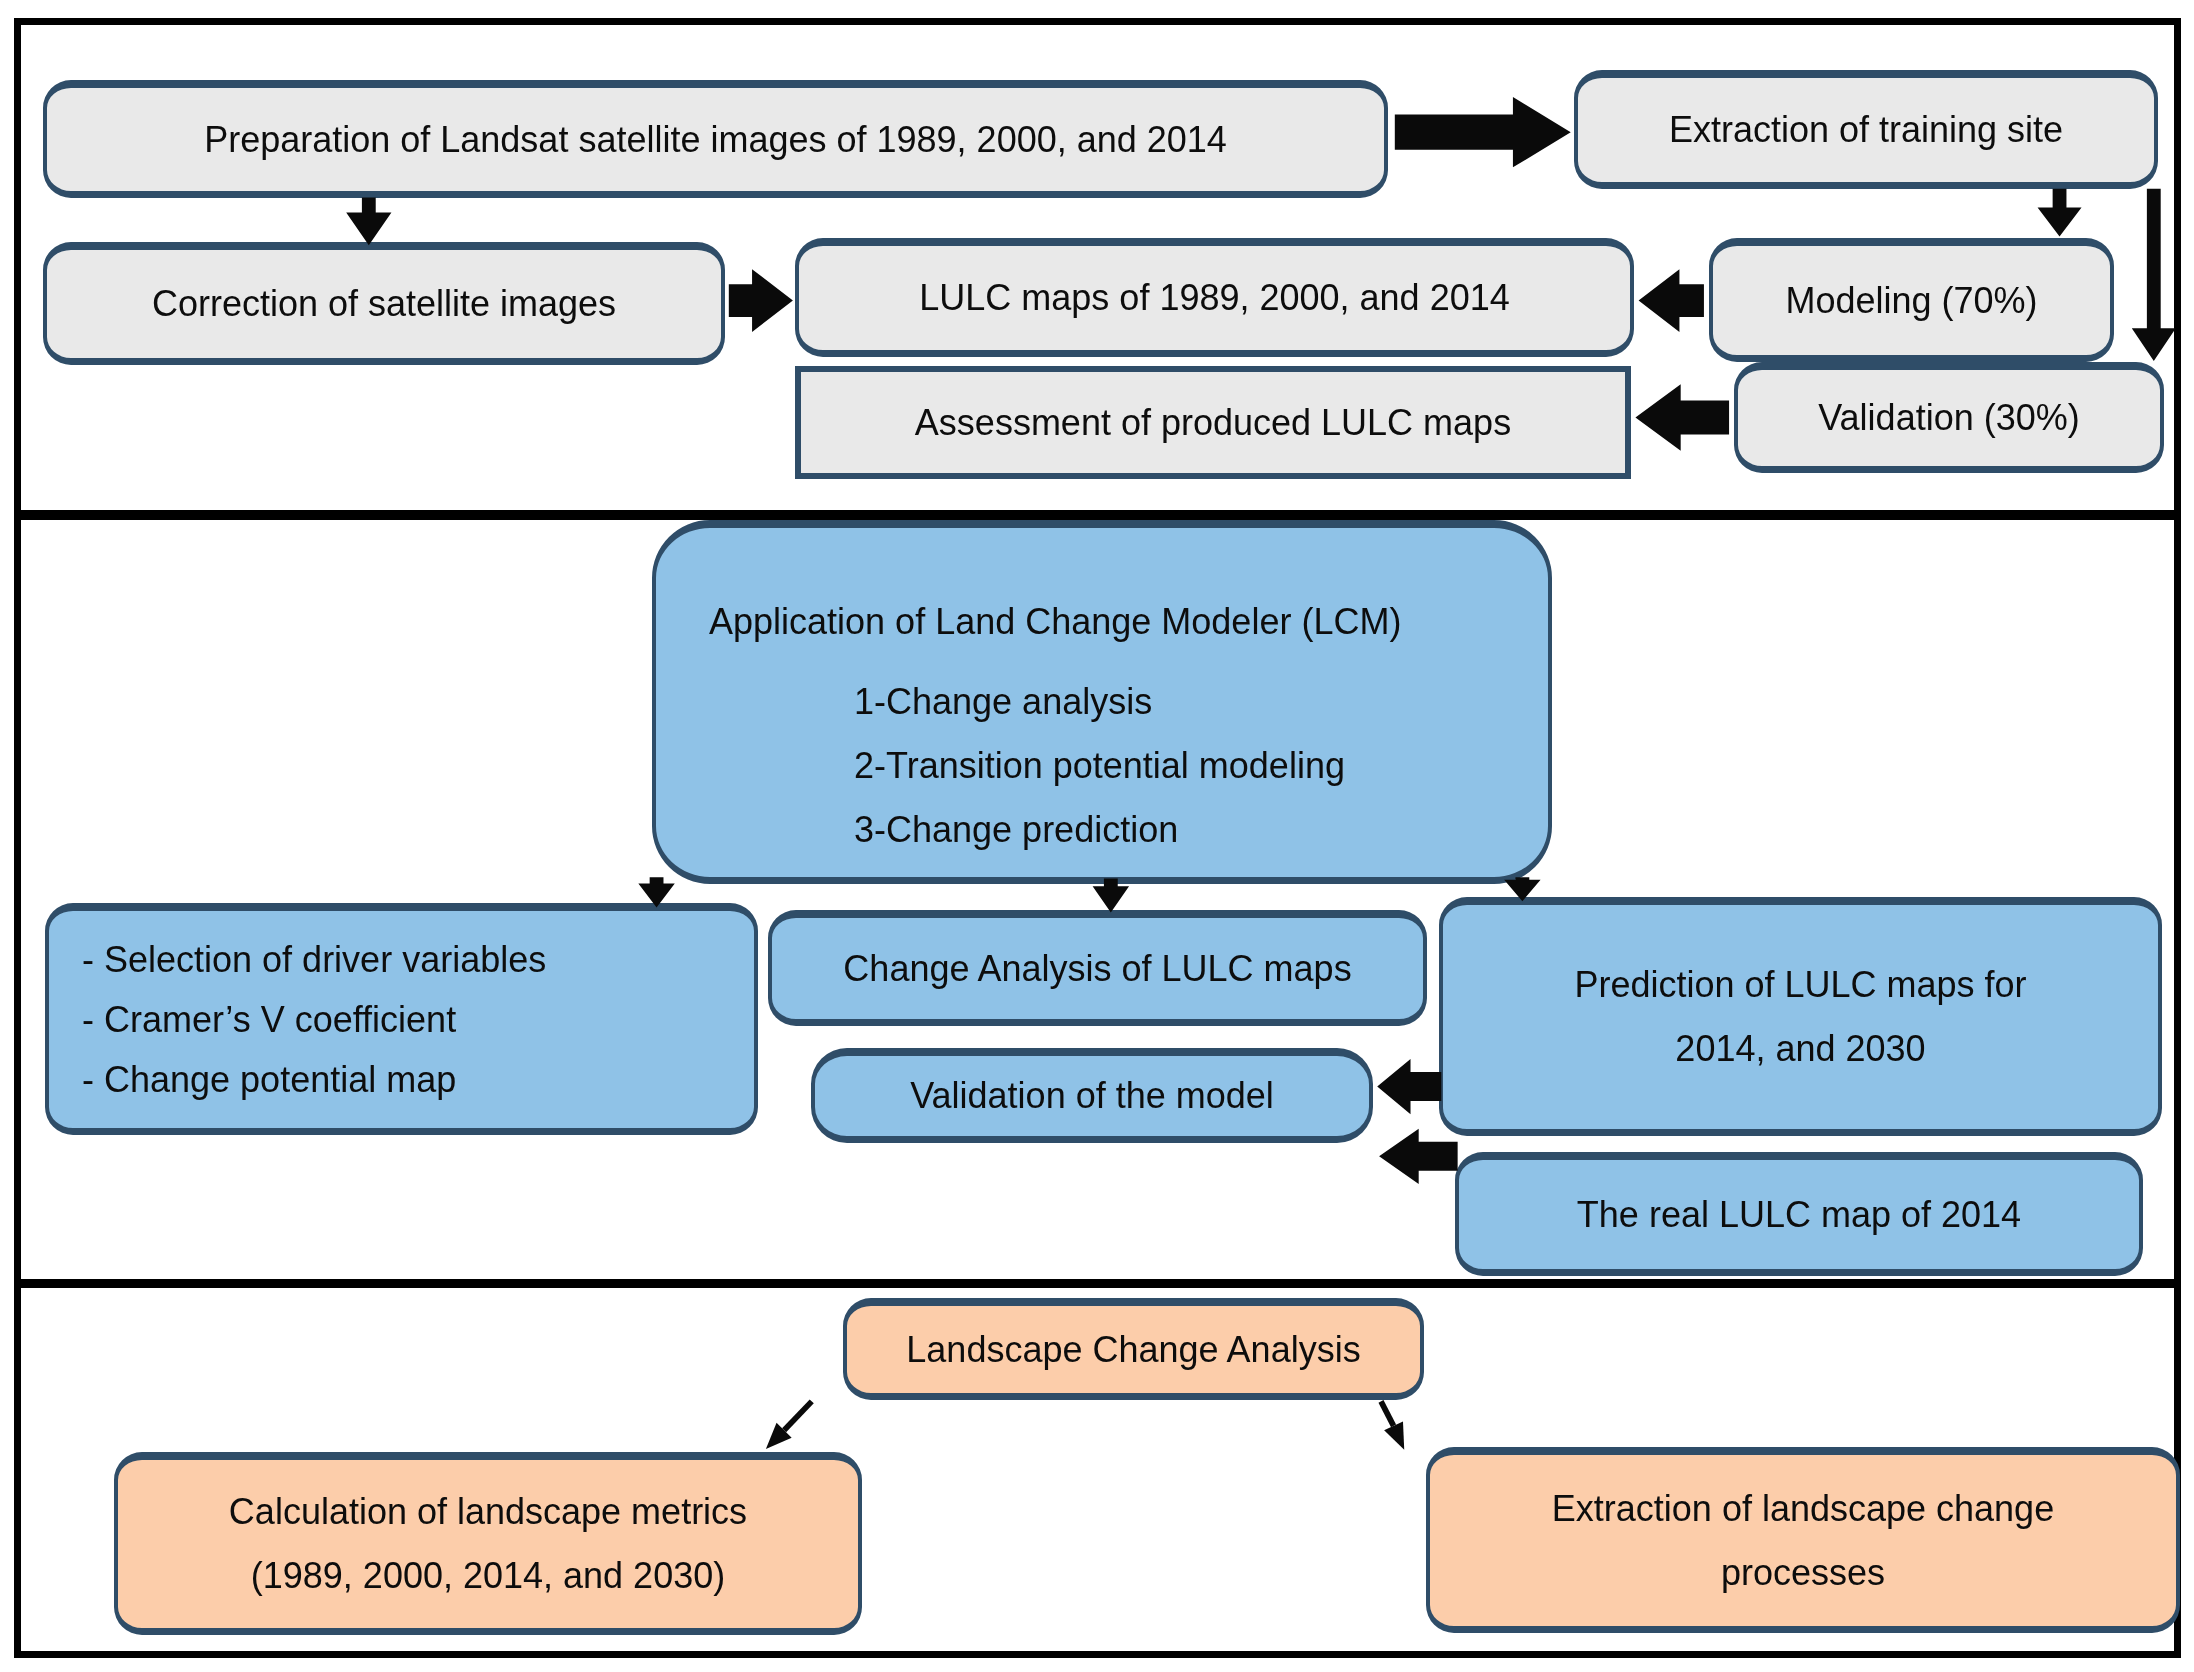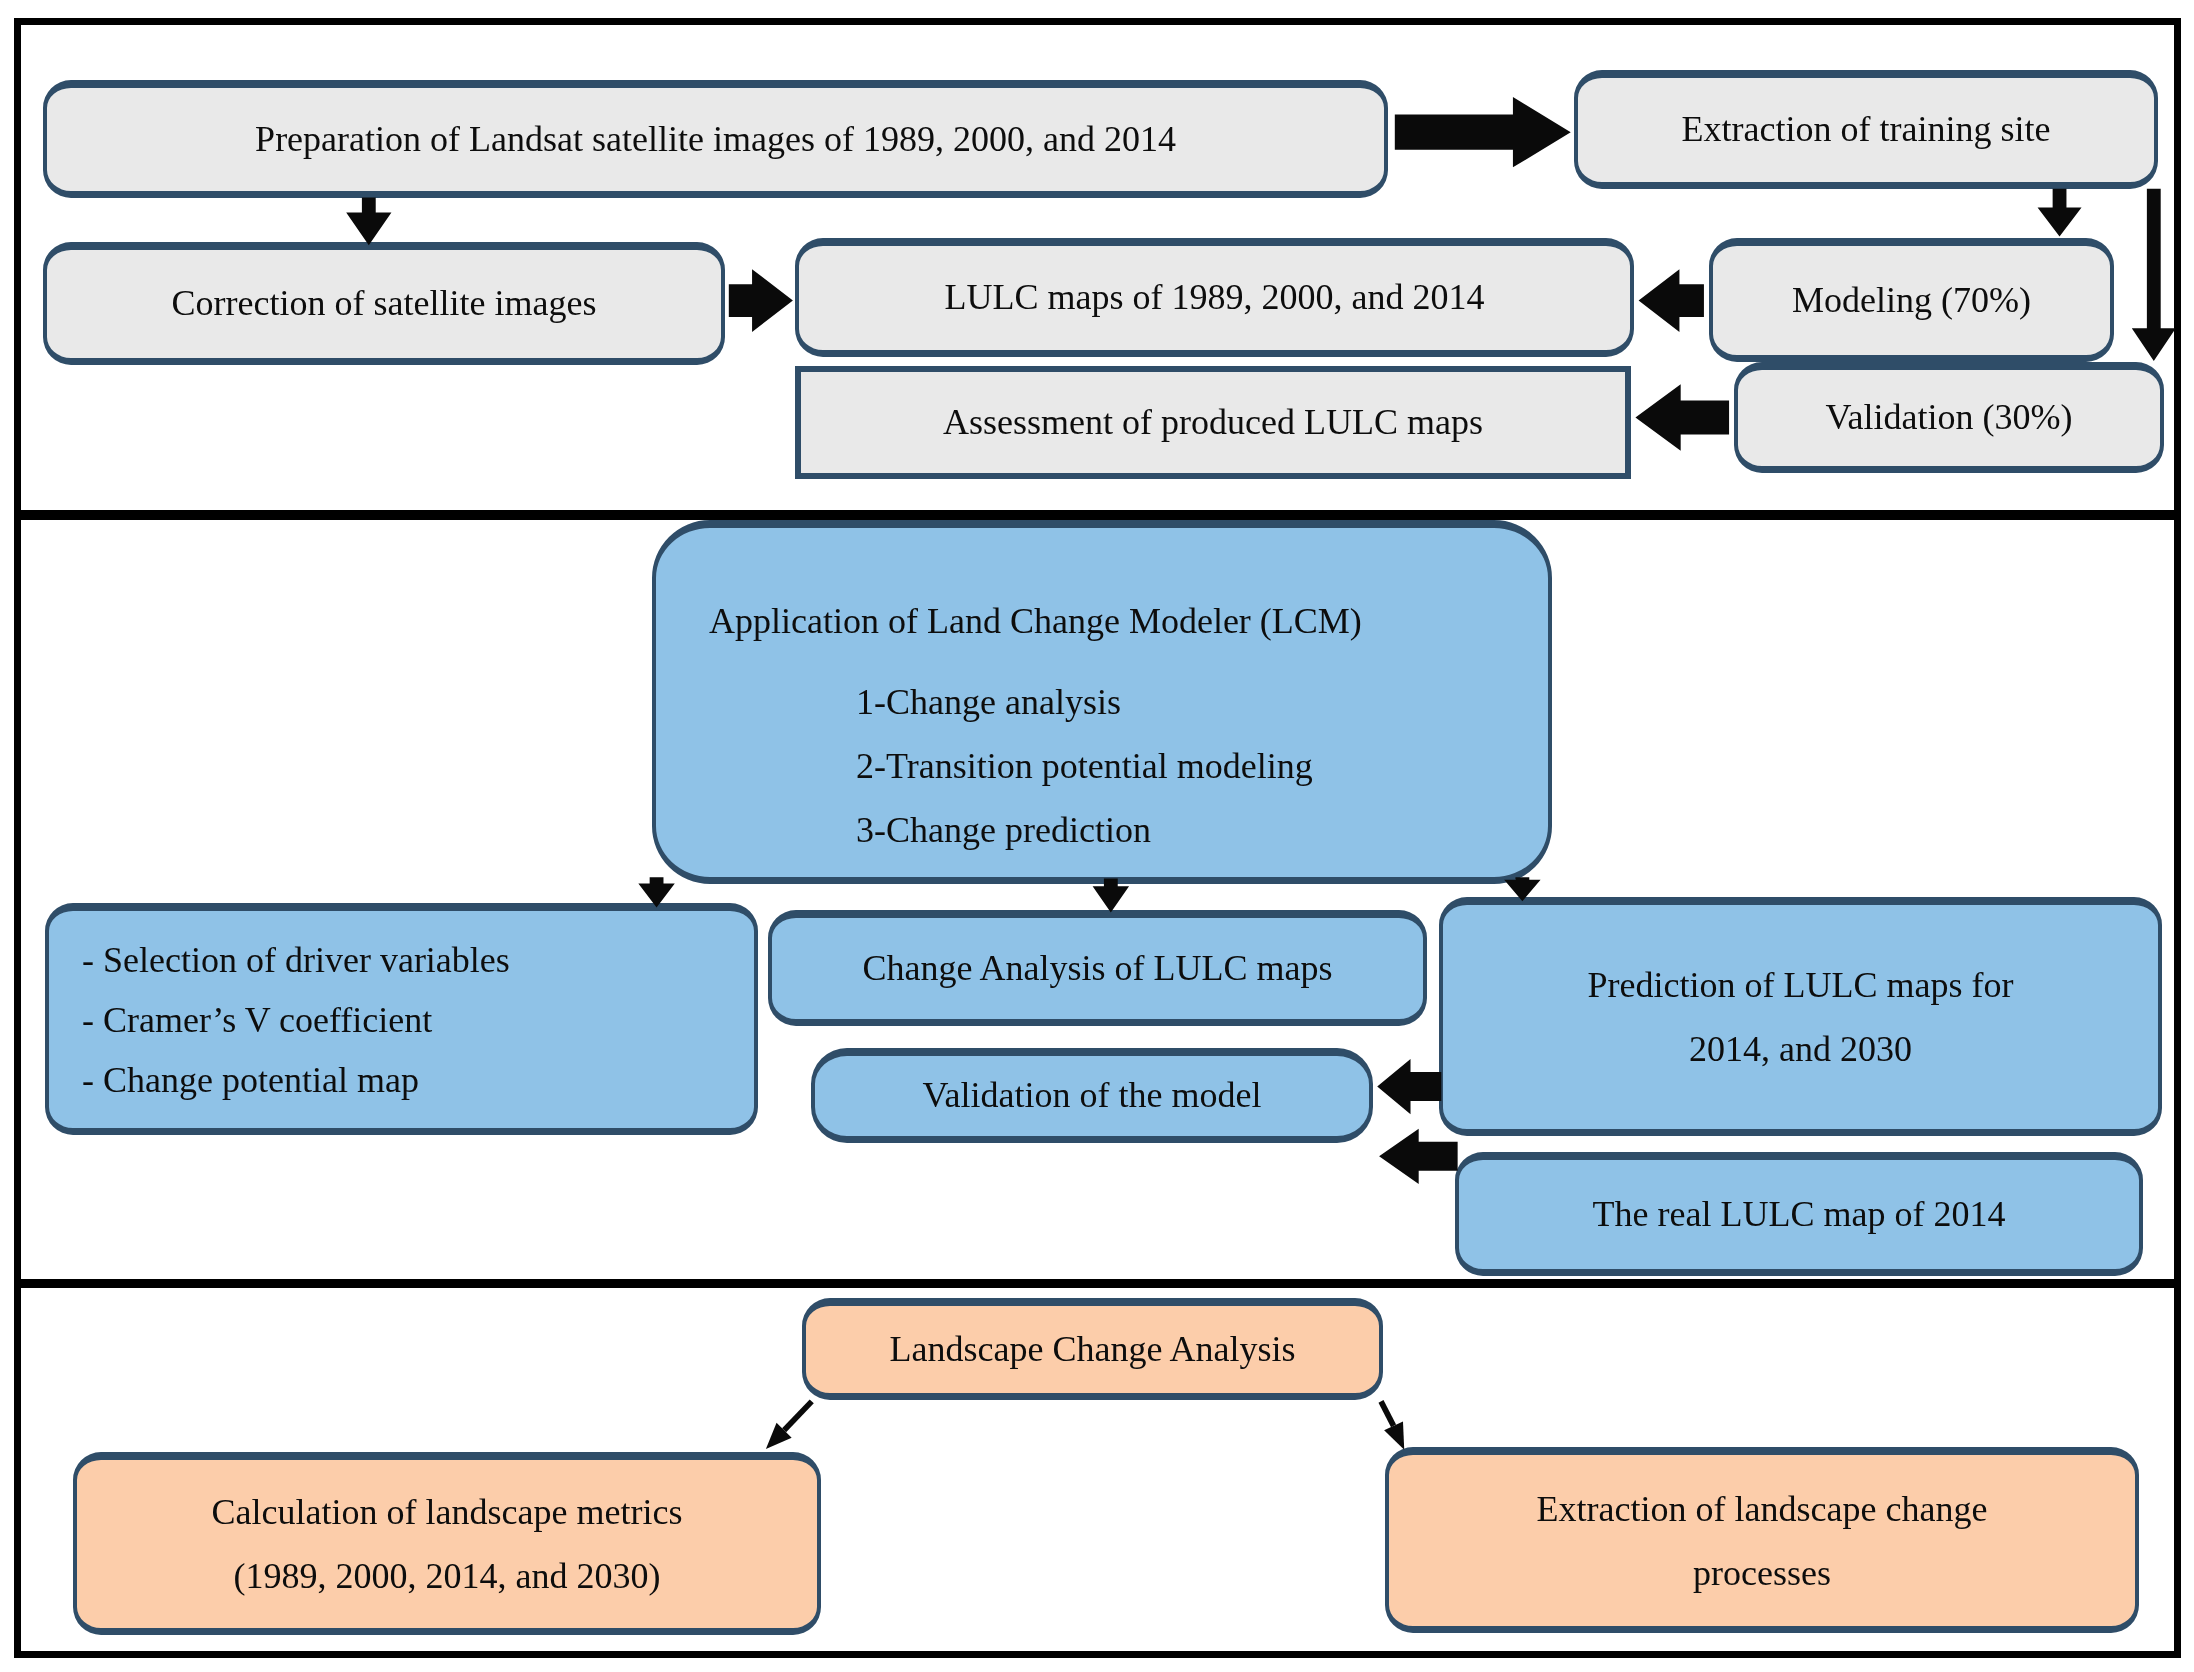--- a/index.html
+++ b/index.html
@@ -2,21 +2,21 @@
 <html style="--gray-fill: #e9e9e9; --blue-fill: #8fc2e7; --peach-fill: #fccdaa; --box-border: #2f4d68; --arrow: #0a0a0a; --frame: #000000;font-size:10px"><head>
 <meta charset="utf-8">
 <style>
   :root {
     --gray-fill:#e9e9e9; --blue-fill:#8fc2e7; --peach-fill:#fccdaa;
     --box-border:#2f4d68; --arrow:#0a0a0a; --frame:#000000;
   }
   html,body { margin:0; padding:0; background:#ffffff; }
   #canvas {
     position:relative; width:2194px; height:1673px; background:#ffffff;
-    font-family:Liberation Serif, serif; color:#0d0d0d;
+    font-family:Liberation Sans, sans-serif; color:#0d0d0d;
     overflow:hidden;
   }
   #frame {
     position:absolute; left:14px; top:17.6px; width:2167px; height:1640px;
     border:7.5px solid var(--frame); box-sizing:border-box;
   }
   .divider { position:absolute; left:14px; width:2167px; background:var(--frame); }
   #divider-1 { top:510px; height:10px; }
   #divider-2 { top:1279px; height:8.8px; }
 
@@ -24,21 +24,21 @@
     position:absolute; box-sizing:border-box;
     border:4.4px solid var(--box-border);
     border-top-width:8.8px; border-bottom-width:7.5px;
     border-radius:28px;
     display:flex; align-items:center; justify-content:center;
     text-align:center; font-size:36px; line-height:1.15;
     padding:0 17.6px;
   }
   .gray  { background:var(--gray-fill); }
   .blue  { background:var(--blue-fill); }
-  .peach { background:var(--peach-fill); }
+  .peach { background:var(--peach-fill);margin-left:41px; }
 
   #box-preparation          { left:43px;   top:80px;  width:1345px; height:118px; }
   #box-extraction-training  { left:1574px; top:70px;  width:584px;  height:119px; }
   #box-correction           { left:43px;   top:242px;  width:682px; height:123px; }
   #box-lulc-maps            { left:795px; top:238px;  width:839px; height:119px; }
   #box-modeling             { left:1709px; top:238px;  width:405px;  height:124px; }
   #box-assessment           { left:795px; top:366px;  width:836px; height:113px; border-radius:0; border-width:6.3px; }
   #box-validation30         { left:1734px; top:362px;  width:430px;  height:111px; }
 
   #box-lcm {

